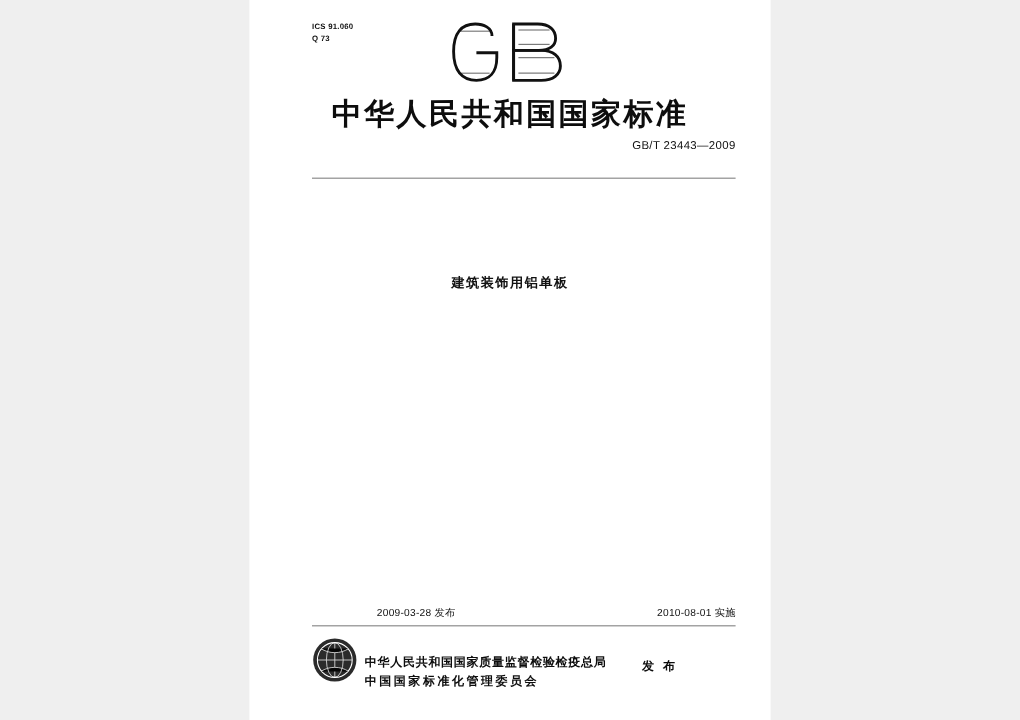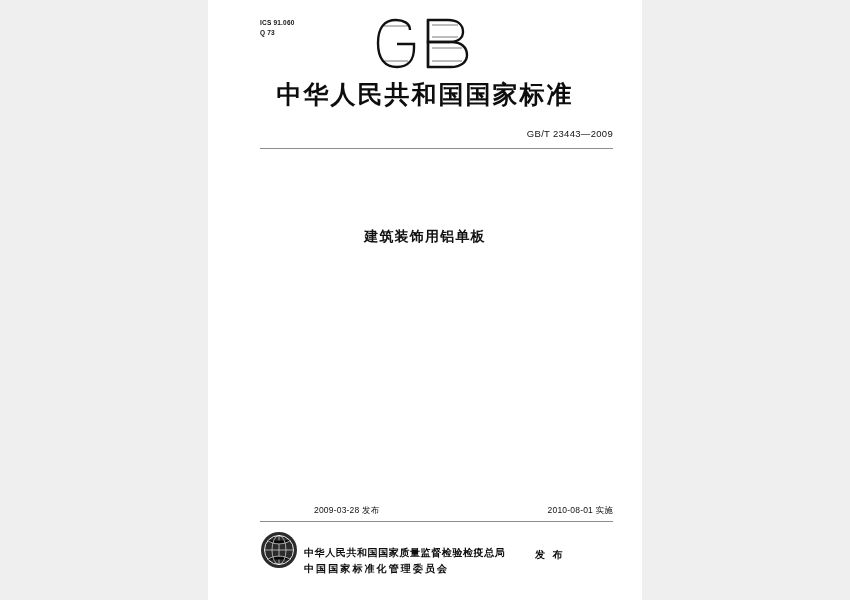--- a/index.html
+++ b/index.html
@@ -83,21 +83,21 @@
     font-weight: bold;
     letter-spacing: 2px;
     color: #0d0d0d;
     white-space: nowrap;
   }
 
   
   .std-number {
     position: absolute;
     right: 29px;
-    top: 128px;
+    top: 116px;
     font-family: "Liberation Sans", sans-serif;
     font-size: 9.5px;
     color: #111111;
     letter-spacing: 0.3px;
   }
 
   .rule {
     position: absolute;
     left: 52px;
     right: 29px;
@@ -106,21 +106,21 @@
     background: #8d8d8d;
   }
 
   .doc-title-cn {
     position: absolute;
     left: 0;
     right: 0;
     top: 228px;
     text-align: center;
     font-family: Liberation Mono, monospace;
-    font-size: 14px;
+    font-size: 11px;
     font-weight: bold;
     letter-spacing: 1.2px;
     color: #111111;
   }
 
   .doc-title-en {
     position: absolute;
     left: 0;
     right: 0;
     top: 270px;

